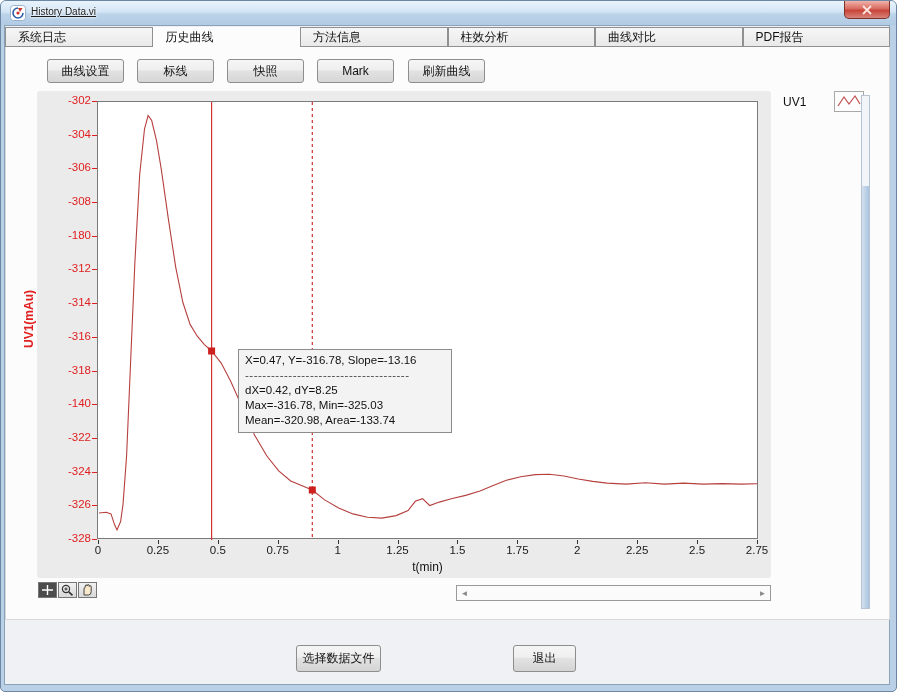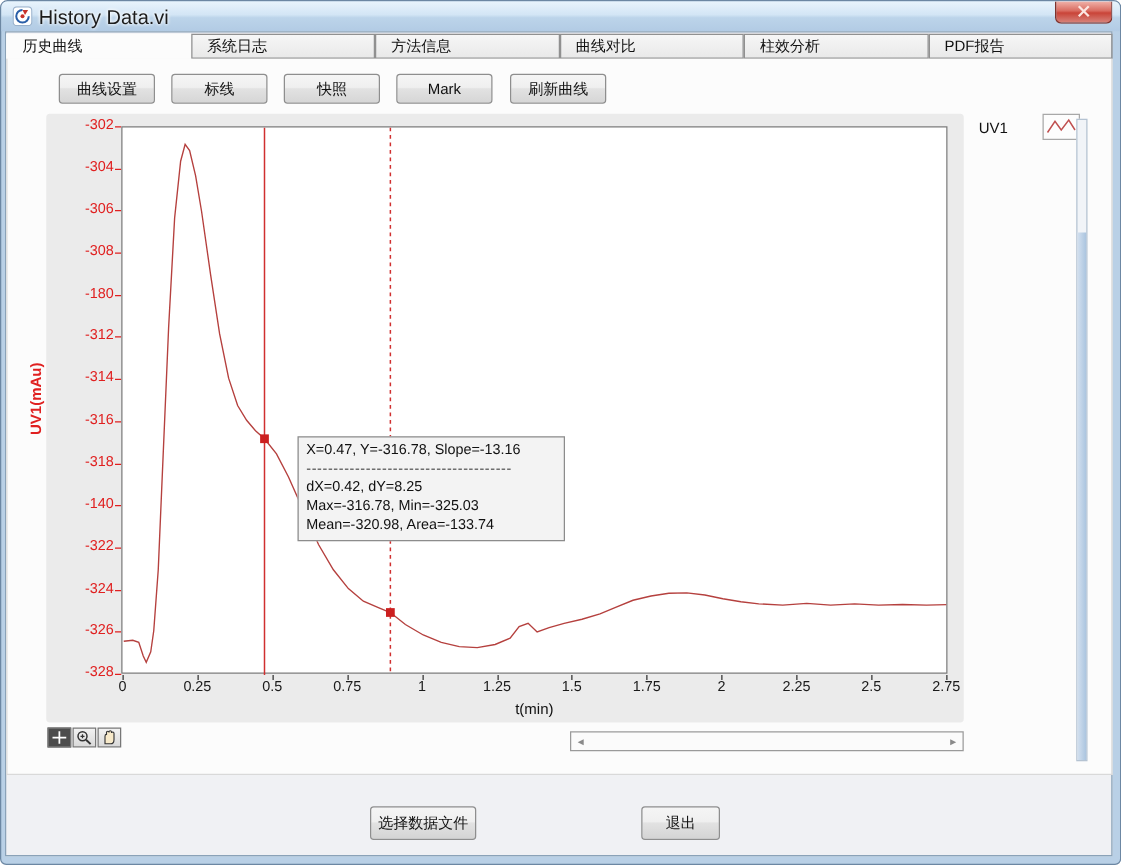--- a/index.html
+++ b/index.html
@@ -1,20 +1,20 @@
 <!DOCTYPE html>
 <html><head>
 <meta charset="utf-8">
 <style>
   * { margin:0; padding:0; box-sizing:border-box; }
   html,body { background:#fff; font-family:"Liberation Sans","DejaVu Sans",sans-serif; }
   .window { position:relative; width:897px; height:692px; background:#b9d0e6; border-radius:6px 6px 5px 5px; overflow:hidden; border:1px solid #6c87a3; }
   .titlebar { position:absolute; left:0; top:0; width:100%; height:24px;
     background:linear-gradient(180deg,#e9f4fc 0%,#d3e5f5 45%,#bcd4ea 55%,#b2cbe4 100%); }
-  .title-text { position:absolute; left:30px; top:5px; font-size:16px; color:#1c1c1c; text-shadow:0 0 3px #fff,0 0 3px #fff; }
+  .title-text { position:absolute; left:30px; top:5px; font-size:10px; color:#1c1c1c; text-shadow:0 0 3px #fff,0 0 3px #fff;text-decoration:underline; }
   .app-icon { position:absolute; left:9px; top:4px; width:16px; height:16px; }
   .close-btn { position:absolute; left:843px; top:0; width:46px; height:18px;
     background:linear-gradient(180deg,#f0b3aa 0%,#d96b60 45%,#c94438 55%,#d7837b 100%);
     border:1px solid #7e322c; border-top:none; border-radius:0 0 5px 5px; cursor:default; text-align:center; }
   .close-btn svg { margin-top:3px; }
   .window-body { position:absolute; left:3px; top:24px; width:886px; height:660px; background:#f0f1f4; border:1px solid #8aa2b8; }
   .tabstrip { position:absolute; left:4px; top:26px; width:885px; height:20px; display:flex; }
   .tab { flex:1; border:1px solid #909090; background:linear-gradient(180deg,#f6f6f6,#e9e9e9);
     font-size:12px; color:#111; line-height:18px; padding-left:12px; overflow:hidden; white-space:nowrap; }
   .tab.active { background:#fcfcfc; border-color:#fcfcfc; }
@@ -67,25 +67,25 @@
       <svg width="12" height="10" viewBox="0 0 12 10">
         <line x1="2" y1="1" x2="10" y2="9" stroke="#fbe6e2" stroke-width="1.8"></line>
         <line x1="10" y1="1" x2="2" y2="9" stroke="#fbe6e2" stroke-width="1.8"></line>
       </svg>
     </span>
   </div>
 
   <div class="window-body"></div>
 
   <div class="tabstrip" id="tabstrip">
+      <div class="tab">系统日志</div>
       <div class="tab active">历史曲线</div>
-      <div class="tab">系统日志</div>
       <div class="tab">方法信息</div>
+      <div class="tab">柱效分析</div>
       <div class="tab">曲线对比</div>
-      <div class="tab">柱效分析</div>
       <div class="tab">PDF报告</div>
     </div>
   <div class="tabpage"></div>
 
   <div id="toolbar"></div>
 
   <div class="chart-panel"></div>
 
   <div class="y-title" id="y-title" style="color: rgb(224, 32, 32);">UV1(mAu)</div>
   <div class="x-title">t(min)</div>

